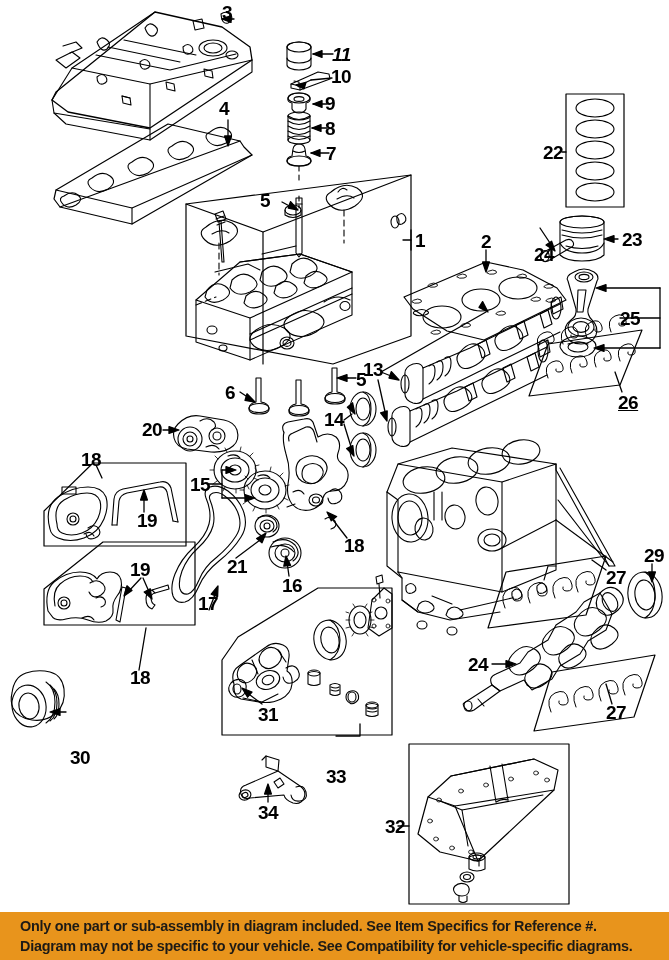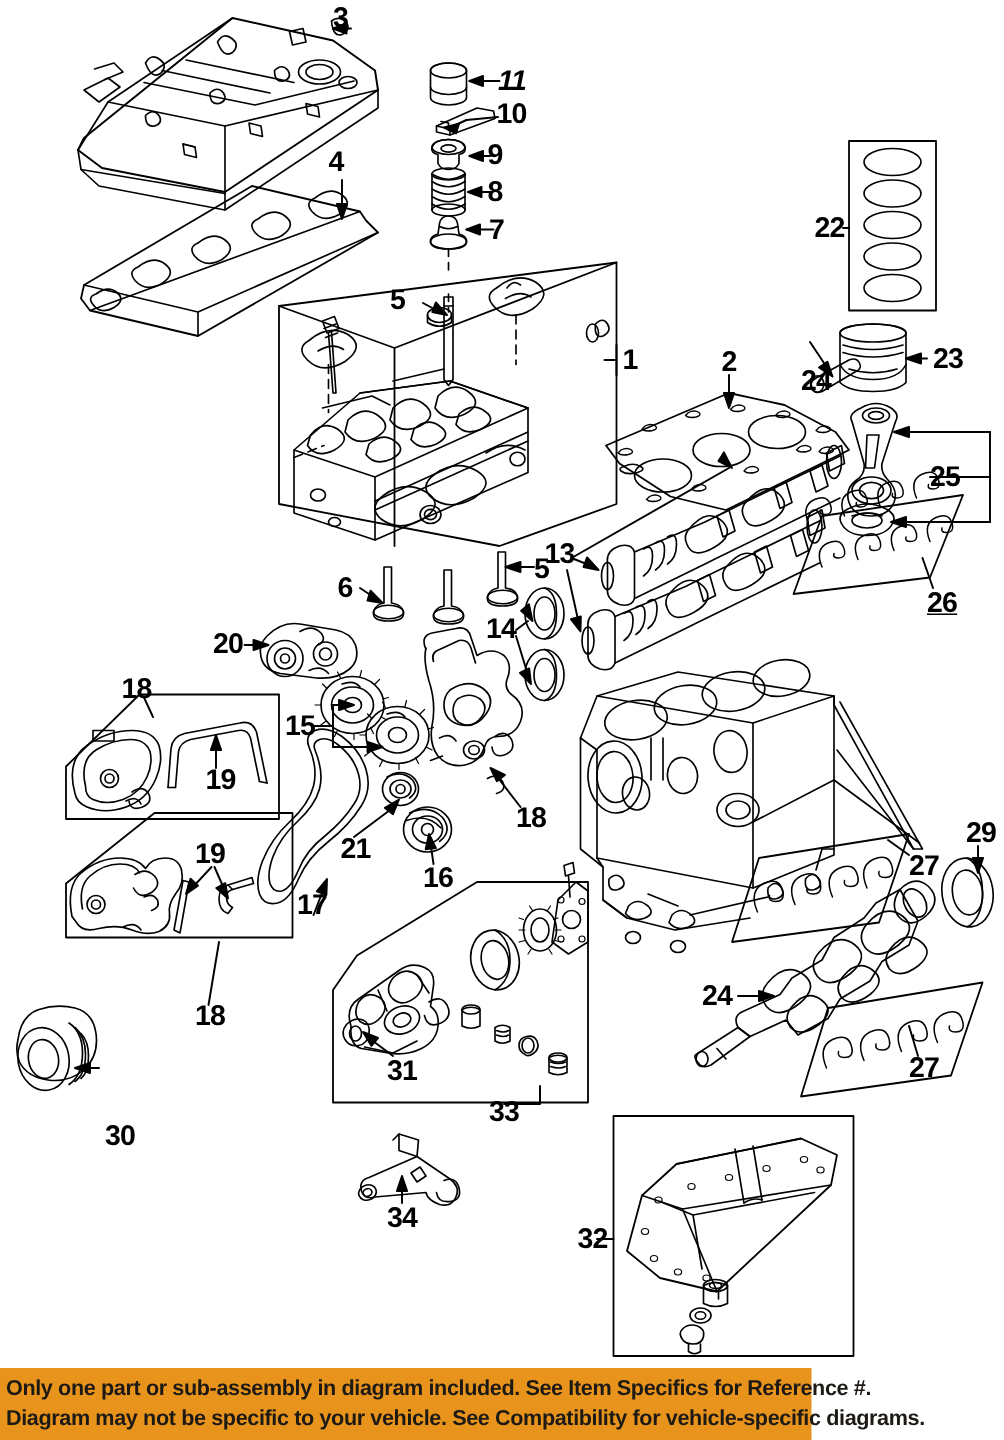--- a/index.html
+++ b/index.html
@@ -5,24 +5,24 @@
 <style>
   html,body{margin:0;padding:0;background:#fff;}
   body{width:669px;height:960px;overflow:hidden;
        font-family:"Liberation Sans",sans-serif;}
   #page{position:relative;width:669px;height:960px;background:#ffffff;}
   #diagram-area{position:absolute;left:0;top:0;width:669px;height:912px;background:#ffffff;}
   svg.canvas{position:absolute;left:0;top:0;width:669px;height:912px;}
   .callout{position:absolute;font-family:"Liberation Sans",sans-serif;
            font-weight:bold;color:#000;font-size:19px;line-height:1;
            letter-spacing:-0.5px;white-space:nowrap;}
-  #footer-banner{position:absolute;left:0;top:912px;width:541px;height:48px;
+  #footer-banner{position:absolute;left:0;top:912px;width:669px;height:48px;
         background:#e8941c;box-sizing:border-box;
         display:flex;flex-direction:column;justify-content:center;
-        padding:0 4px;}
+        padding:0 20px;}
   #footer-banner .fline{font-family:"Liberation Sans",sans-serif;
         font-weight:bold;font-size:14.4px;color:#1d1a16;line-height:1.42;
         letter-spacing:-0.25px;white-space:nowrap;}
 </style>
 </head>
 <body>
 
 <div id="page">
 
   <div id="diagram-area">
@@ -776,21 +776,21 @@
     <div class="callout" style="left:534px;top:210px;margin-top:35px;">24</div>
     <div class="callout" style="left:620px;top:309px;">25</div>
     <div class="callout" style="left:618px;top:393px;text-decoration:underline;">26</div>
     <div class="callout" style="left:606px;top:568px;">27</div>
     <div class="callout" style="left:606px;top:703px;">27</div>
     <div class="callout" style="left:468px;top:655px;">24</div>
     <div class="callout" style="left:644px;top:546px;">29</div>
     <div class="callout" style="left:70px;top:703px;margin-top:45px;">30</div>
     <div class="callout" style="left:258px;top:705px;">31</div>
     <div class="callout" style="left:385px;top:817px;">32</div>
-    <div class="callout" style="left:326px;top:732px;">33</div>
+    <div class="callout" style="left:326px;top:767px;">33</div>
     <div class="callout" style="left:258px;top:803px;text-align:right;">34</div>
 
   </div>
 
   <div id="footer-banner">
     <div class="fline">Only one part or sub-assembly in diagram included. See Item Specifics for Reference #.</div>
     <div class="fline">Diagram may not be specific to your vehicle. See Compatibility for vehicle-specific diagrams.</div>
   </div>
 
 </div>

